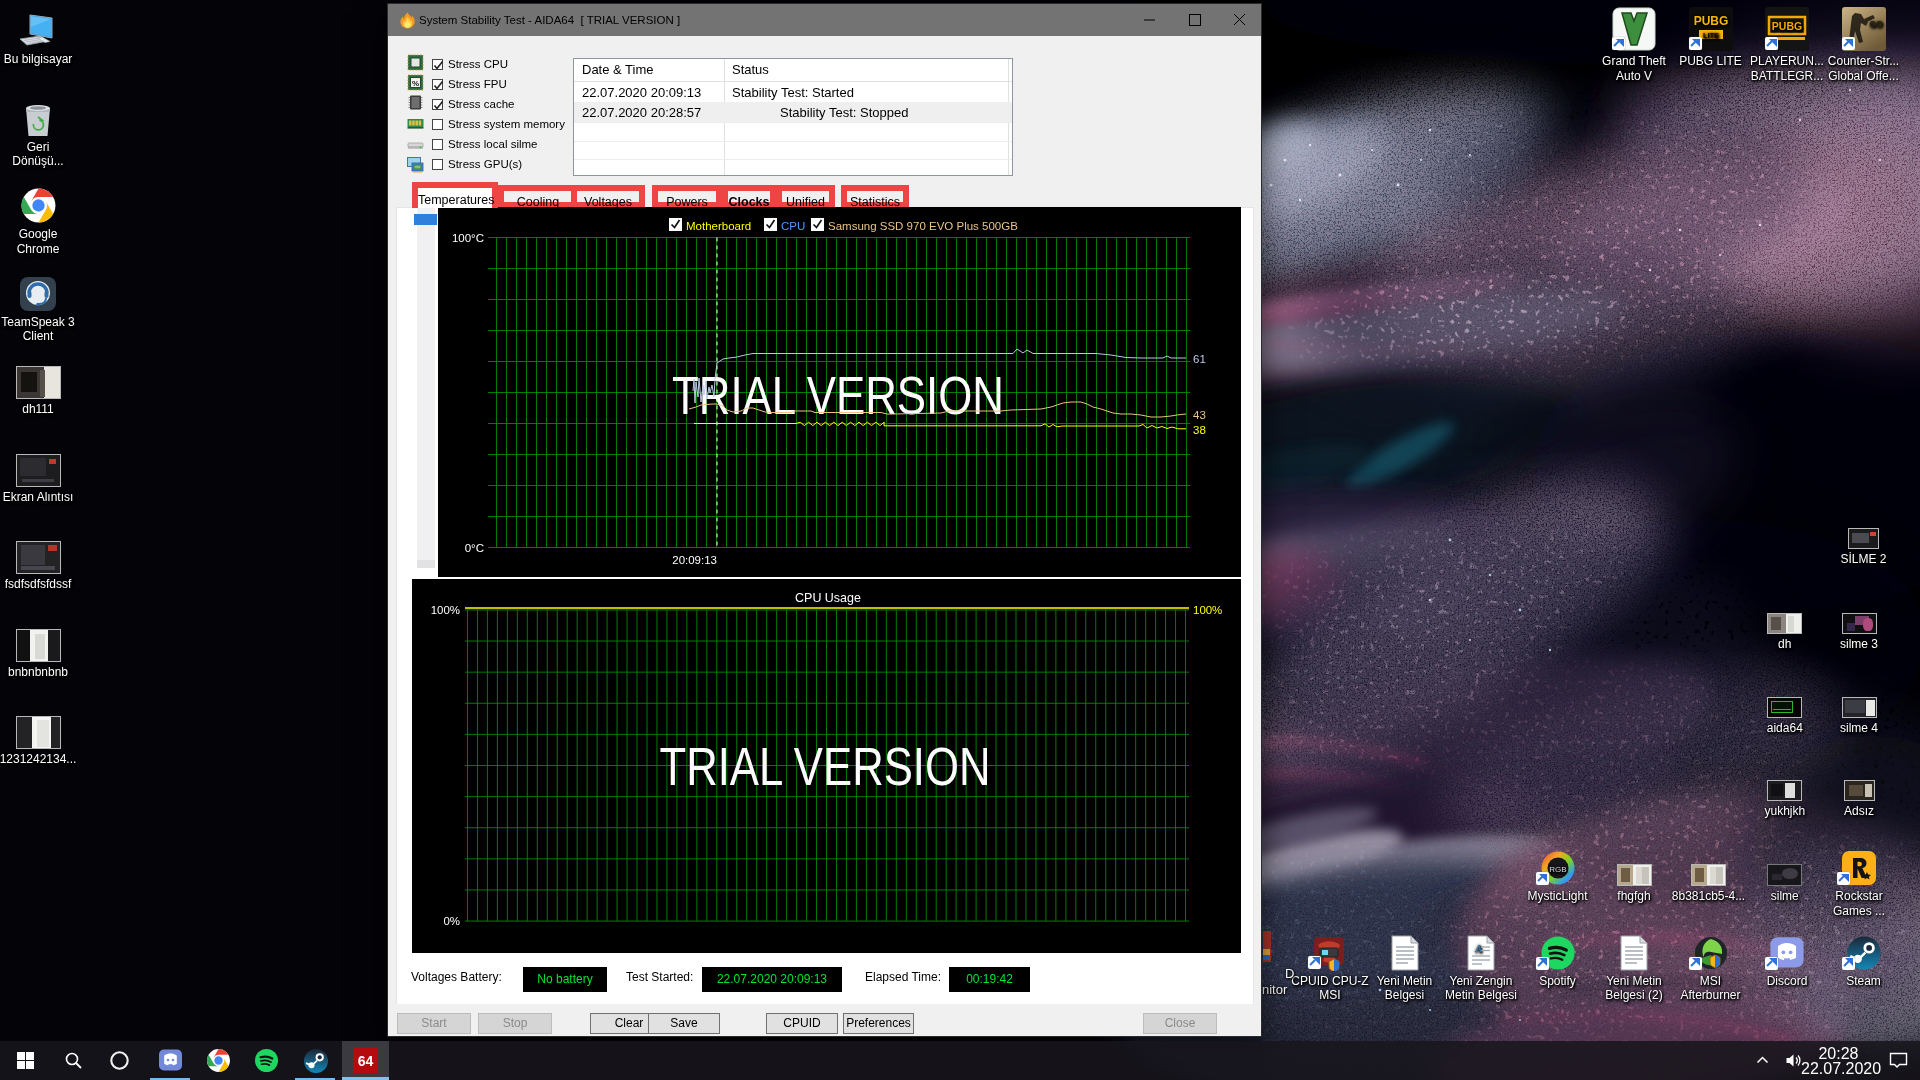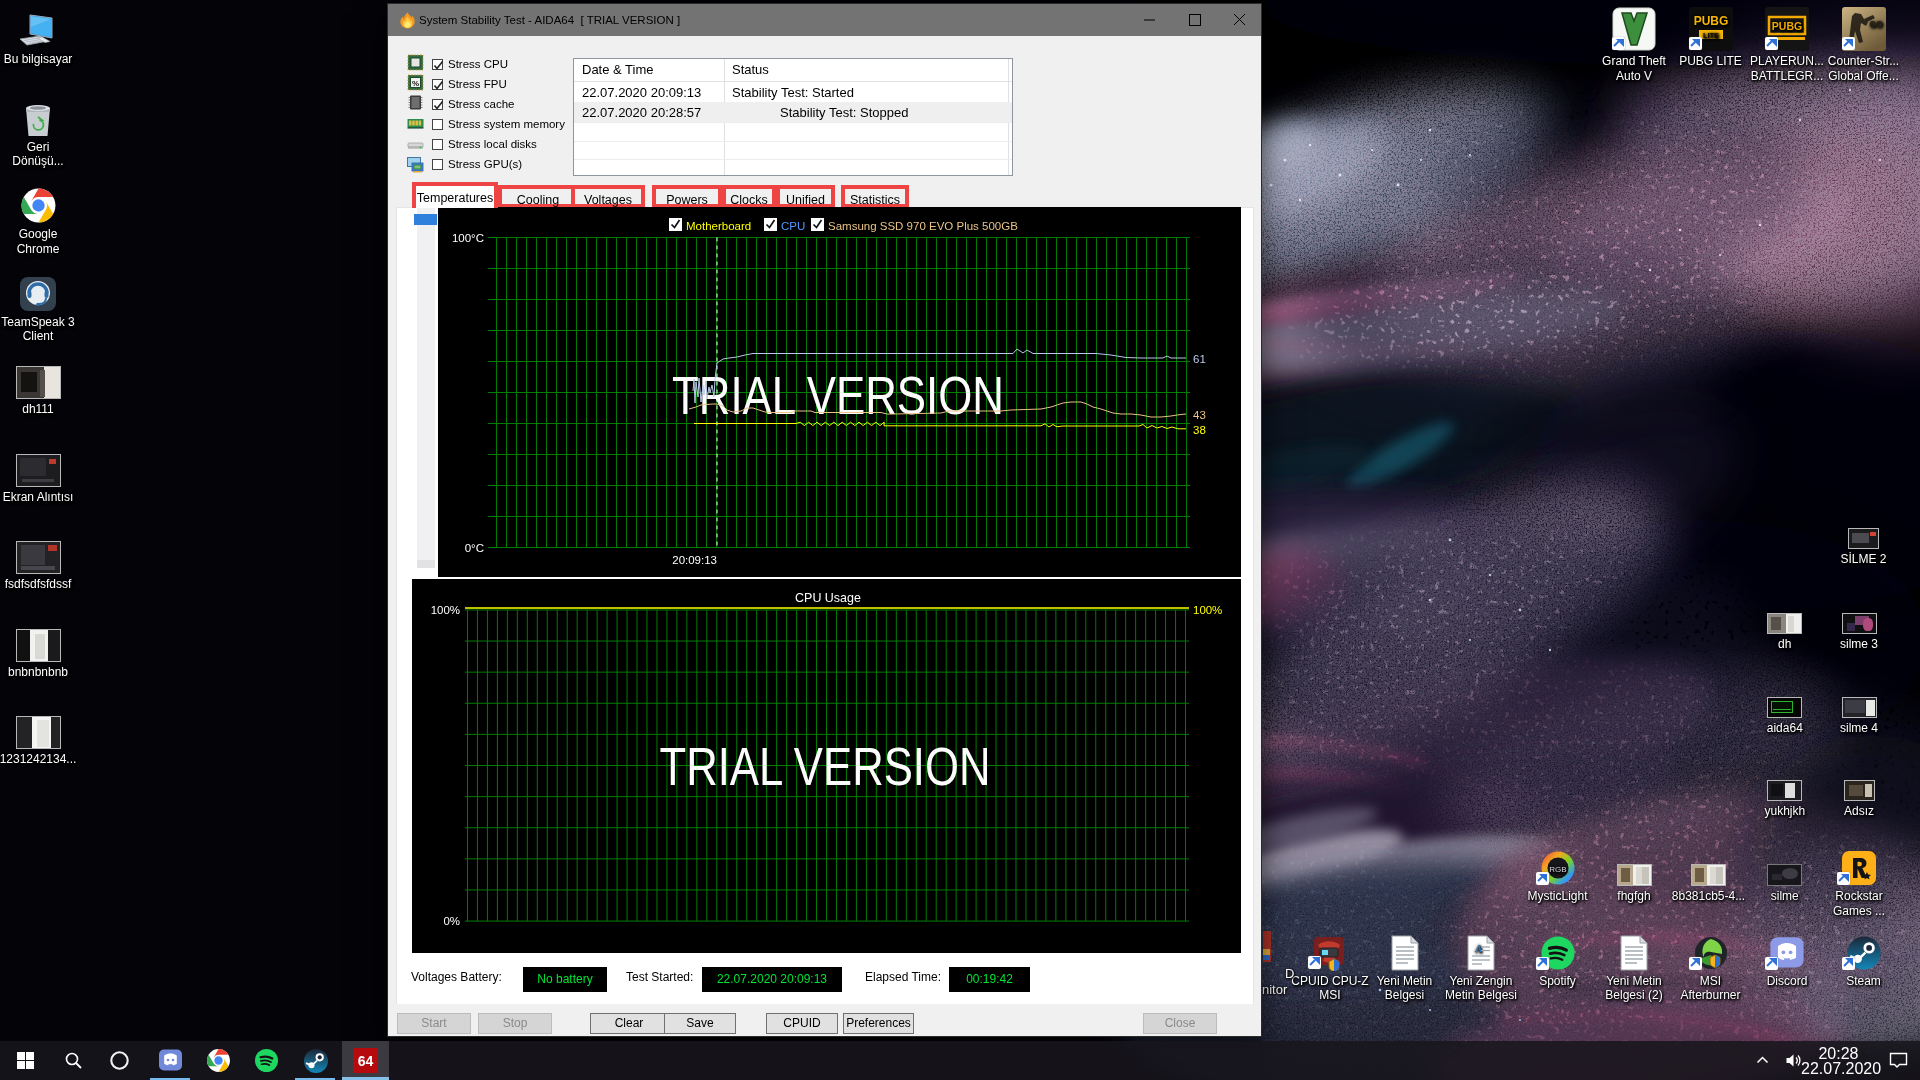--- a/index.html
+++ b/index.html
@@ -23,21 +23,21 @@
   #titlebar { position:absolute; left:0; top:0; width:100%; height:32px; background:#737373; }
   #title { position:absolute; left:31px; top:0; line-height:32px; font-size:11.5px; color:#000; }
   .cap { position:absolute; top:0; width:45px; height:32px; color:#000; }
   
   .chkrow { position:absolute; left:44px; width:11px; height:11px; background:#fff; border:1px solid #444; }
   .chklbl { position:absolute; left:60px; font-size:11.5px; color:#000; }
   .icon16 { position:absolute; left:19px; width:17px; height:17px; }
   
   #lv { position:absolute; left:185px; top:54px; width:440px; height:118px; background:#fff; border:1px solid #8f959e; font-size:13px; color:#000; }
   
-  .tab { position:absolute; background:#f0f0f0; border:4px solid #ef4444; font-size:12.5px; color:#000; text-align:center; }
+  .tab { position:absolute; background:#f0f0f0; border:6px solid #ef4444; font-size:12.5px; color:#000; text-align:center; }
   
   .gpanel { position:absolute; background:#000; }
   
   .btn { position:absolute; top:1009px; height:21px; background:#e1e1e1; border:1px solid #707070;
          font-size:12px; color:#000; text-align:center; line-height:19px; font-family:"Liberation Sans",sans-serif; }
   .btn.dis { background:#d5d5d5; border-color:#bcbcbc; color:#8a8a8a; }
   
   .slabel { position:absolute; font-size:12px; color:#000; }
   .sbox { position:absolute; top:963px; height:25px; background:#000; color:#00e432; font-size:12px;
           text-align:center; line-height:25px; }
@@ -696,21 +696,21 @@
   <svg class="abs" style="left:44px;top:75px" width="13" height="13">
       <path d="M2.5,6.5 L5,9.5 L10.5,2.5" stroke="#222" stroke-width="1.6" fill="none"></path>
     </svg>
   <svg class="abs" style="left:44px;top:95px" width="13" height="13">
       <path d="M2.5,6.5 L5,9.5 L10.5,2.5" stroke="#222" stroke-width="1.6" fill="none"></path>
     </svg>
   <div class="chklbl" style="top:53.5px">Stress CPU</div>
   <div class="chklbl" style="top:73.5px">Stress FPU</div>
   <div class="chklbl" style="top:93.5px">Stress cache</div>
   <div class="chklbl" style="top:113.5px">Stress system memory</div>
-  <div class="chklbl" style="top:133.5px">Stress local disks</div>
+  <div class="chklbl" style="top:133.5px">Stress local silme</div>
   <div class="chklbl" style="top:153.5px">Stress GPU(s)</div>
 
   <div id="lv">
     <div class="abs" style="left:0;top:0;width:100%;height:23px;border-bottom:1px solid #e0e0e0;"></div>
     <div class="abs" style="left:150px;top:0;width:1px;height:100%;background:#e0e0e0;"></div>
     <div class="abs" style="left:434px;top:0;width:1px;height:100%;background:#e0e0e0;"></div>
     <div class="abs" style="left:8px;top:3px;">Date &amp; Time</div>
     <div class="abs" style="left:158px;top:3px;">Status</div>
     <div class="abs" style="left:8px;top:26px;">22.07.2020 20:09:13</div>
     <div class="abs" style="left:158px;top:26px;">Stability Test: Started</div>
@@ -719,21 +719,21 @@
     <div class="abs" style="left:158px;top:46px;margin-left:48px;">Stability Test: Stopped</div>
     <div class="abs" style="left:0;top:63px;width:438px;height:1px;background:#ededed;"></div>
     <div class="abs" style="left:0;top:82px;width:438px;height:1px;background:#ededed;"></div>
     <div class="abs" style="left:0;top:100px;width:438px;height:1px;background:#ededed;"></div>
   </div>
 
   <div class="tab" style="left:24px;top:178px;width:86px;height:26px;background:#fff;border-bottom:none;line-height:25px;z-index:3;">Temperatures</div>
   <div class="tab" style="left:110px;top:181px;width:80px;height:23px;line-height:22px;">Cooling Fans</div>
   <div class="tab" style="left:183px;top:181px;width:74px;height:23px;line-height:22px;">Voltages</div>
   <div class="tab" style="left:264px;top:181px;width:70px;height:23px;line-height:22px;">Powers</div>
-  <div class="tab" style="left:334px;top:181px;width:54px;height:23px;line-height:22px;">Clocks</div>
+  <div class="tab" style="left:334px;top:181px;width:54px;height:23px;line-height:22px;font-weight:bold;">Clocks</div>
   <div class="tab" style="left:388px;top:181px;width:59px;height:23px;line-height:22px;">Unified</div>
   <div class="tab" style="left:453px;top:181px;width:68px;height:23px;line-height:22px;">Statistics</div>
 
   <div class="abs" style="left:8px;top:203px;width:858px;height:800px;background:#fff;border:1px solid #e5e5e5;"></div>
 
   <div class="abs" style="left:29px;top:204px;width:18px;height:360px;background:#f0f0f2;"></div>
   <div class="abs" style="left:26px;top:210px;width:23px;height:11px;background:#2f80dd;"></div>
   <div class="abs" style="left:29px;top:556px;width:18px;height:8px;background:#e2e2e4;"></div>
 
   <svg class="gpanel" style="left:50px;top:203px;" width="803" height="370" viewBox="0 0 803 370">
@@ -782,21 +782,21 @@
   <div class="sbox" style="left:135px;width:84px;">No battery</div>
   <div class="slabel" style="left:238px;top:966px;">Test Started:</div>
   <div class="sbox" style="left:314px;width:140px;">22.07.2020 20:09:13</div>
   <div class="slabel" style="left:477px;top:966px;">Elapsed Time:</div>
   <div class="sbox" style="left:561px;width:81px;">00:19:42</div>
 
   <div class="abs" style="left:0;top:1000px;width:873px;height:32px;background:#f0f0f0;"></div>
   <div class="btn dis" style="left:9px;width:74px;">Start</div>
   <div class="btn dis" style="left:90px;width:74px;">Stop</div>
   <div class="btn" style="left:194px;width:78px;margin-left:8px;">Clear</div>
-  <div class="btn" style="left:276px;width:72px;">Save</div>
+  <div class="btn" style="left:260px;width:72px;">Save</div>
   <div class="btn" style="left:378px;width:72px;">CPUID</div>
   <div class="btn" style="left:455px;width:71px;">Preferences</div>
   <div class="btn dis" style="left:755px;width:74px;">Close</div>
 </div>
 
 <div id="taskbar">
   <div class="tbicon" style="left:2px;">
     <svg width="17" height="17" viewBox="0 0 17 17" fill="#fff">
         <rect x="0" y="0" width="8" height="8"></rect>
         <rect x="9" y="0" width="8" height="8"></rect>

